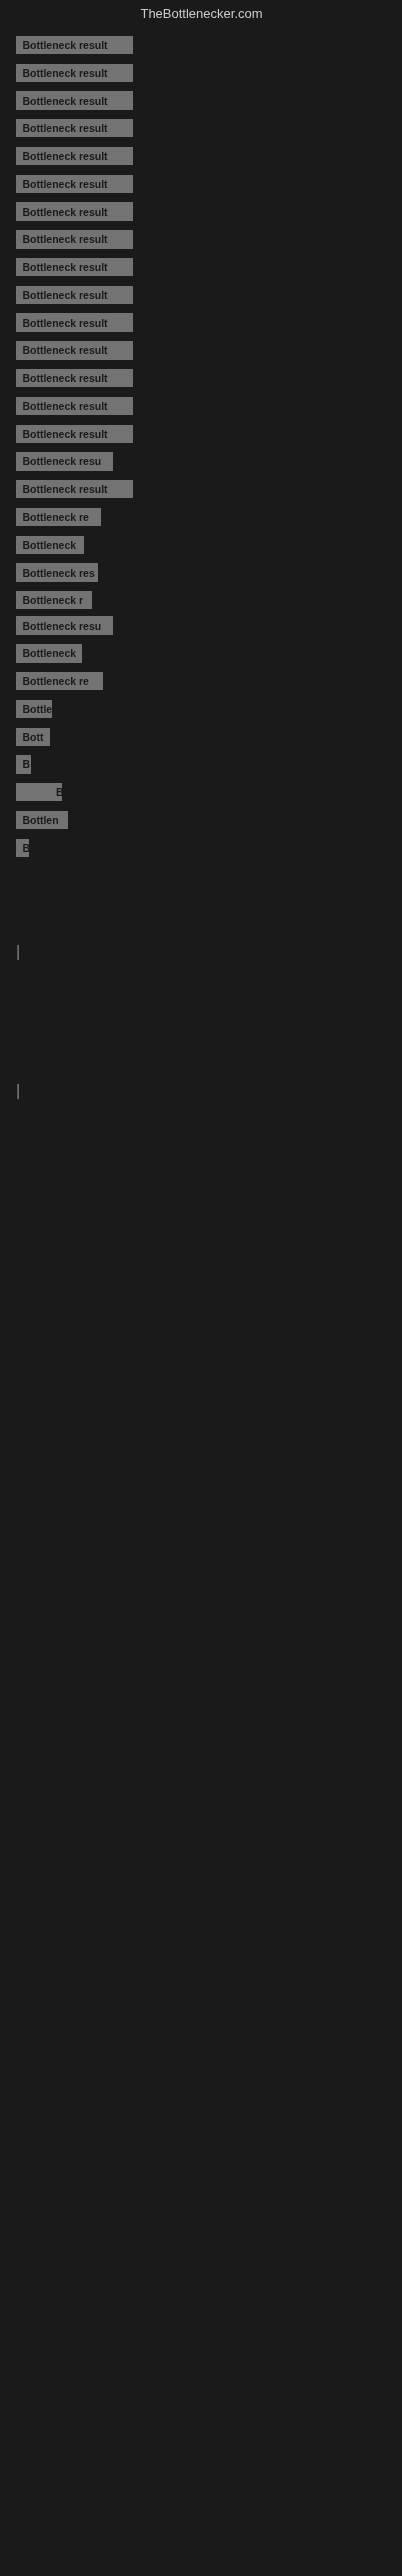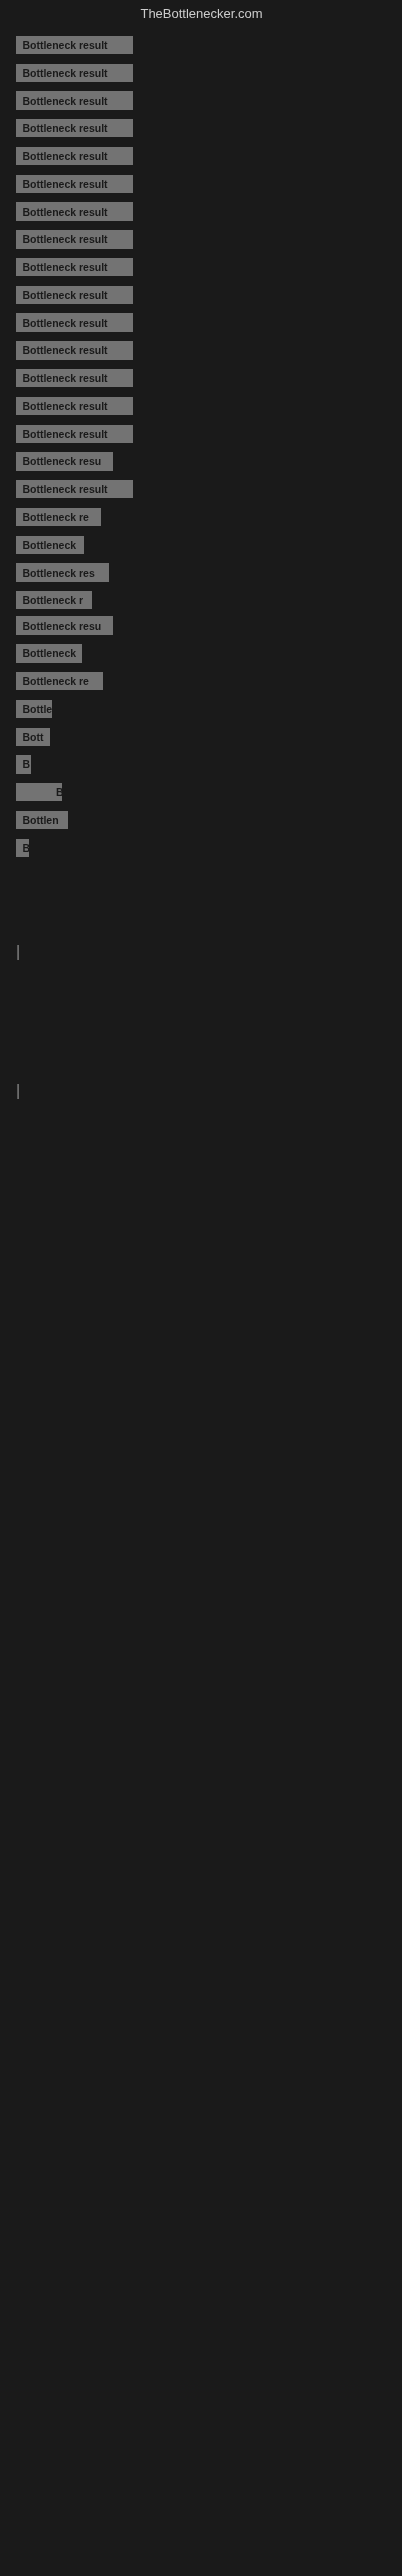--- a/index.html
+++ b/index.html
@@ -65,21 +65,21 @@
     <div class="bottleneck-item" style="margin-bottom: 6.4px;"><span class="bottleneck-label" style="max-width: 117px; width: 117px;">Bottleneck result</span></div>
     <div class="bottleneck-item" style="margin-bottom: 6.4px;"><span class="bottleneck-label" style="max-width: 117px; width: 117px;">Bottleneck result</span></div>
     <div class="bottleneck-item" style="margin-bottom: 6.4px;"><span class="bottleneck-label" style="max-width: 117px; width: 117px;">Bottleneck result</span></div>
     <div class="bottleneck-item" style="margin-bottom: 6.4px;"><span class="bottleneck-label" style="max-width: 117px; width: 117px;">Bottleneck result</span></div>
     <div class="bottleneck-item" style="margin-bottom: 6.4px;"><span class="bottleneck-label" style="max-width: 117px; width: 117px;">Bottleneck result</span></div>
     <div class="bottleneck-item" style="margin-bottom: 6.4px;"><span class="bottleneck-label" style="max-width: 117px; width: 117px;">Bottleneck result</span></div>
     <div class="bottleneck-item" style="margin-bottom: 6.4px;"><span class="bottleneck-label" style="max-width: 97px; width: 97px;">Bottleneck resu</span></div>
     <div class="bottleneck-item" style="margin-bottom: 6.4px;"><span class="bottleneck-label" style="max-width: 117px; width: 117px;">Bottleneck result</span></div>
     <div class="bottleneck-item" style="margin-bottom: 6.4px;"><span class="bottleneck-label" style="max-width: 85px; width: 85px;">Bottleneck re</span></div>
     <div class="bottleneck-item" style="margin-bottom: 6.4px;"><span class="bottleneck-label" style="max-width: 68px; width: 68px;">Bottleneck</span></div>
-    <div class="bottleneck-item" style="margin-bottom: 6.4px;"><span class="bottleneck-label" style="max-width: 93px; width: 93px;">Bottleneck res</span></div>
+    <div class="bottleneck-item" style="margin-bottom: 6.4px;"><span class="bottleneck-label" style="max-width: 93px; width: 82px;">Bottleneck res</span></div>
     <div class="bottleneck-item" style="margin-bottom: 4px;"><span class="bottleneck-label" style="max-width: 76px; width: 76px;">Bottleneck r</span></div>
     <div class="bottleneck-item" style="margin-bottom: 6.4px;"><span class="bottleneck-label" style="max-width: 97px; width: 97px;">Bottleneck resu</span></div>
     <div class="bottleneck-item" style="margin-bottom: 6.4px;"><span class="bottleneck-label" style="max-width: 66px; width: 66px;">Bottleneck</span></div>
     <div class="bottleneck-item" style="margin-bottom: 6.4px;"><span class="bottleneck-label" style="max-width: 87px; width: 87px;">Bottleneck re</span></div>
     <div class="bottleneck-item" style="margin-bottom: 6.4px;"><span class="bottleneck-label" style="max-width: 44px; width: 36px;">Bottle</span></div>
     <div class="bottleneck-item" style="margin-bottom: 6.4px;"><span class="bottleneck-label" style="max-width: 34px; width: 34px;">Bott</span></div>
     <div class="bottleneck-item" style="margin-bottom: 6.4px;"><span class="bottleneck-label" style="max-width: 14.5px; width: 14.5px;">B</span></div>
     <div class="bottleneck-item" style="margin-bottom: 6.4px;"><span class="bottleneck-label" style="max-width: 28px; width: 28px; padding-left: 40px;">Bot</span></div>
     <div class="bottleneck-item" style="margin-bottom: 6.4px;"><span class="bottleneck-label" style="max-width: 52px; width: 68px;">Bottlen</span></div>
     <div class="bottleneck-item" style="margin-bottom: 6.4px;"><span class="bottleneck-label" style="max-width: 12px; width: 12px;">B</span></div>

